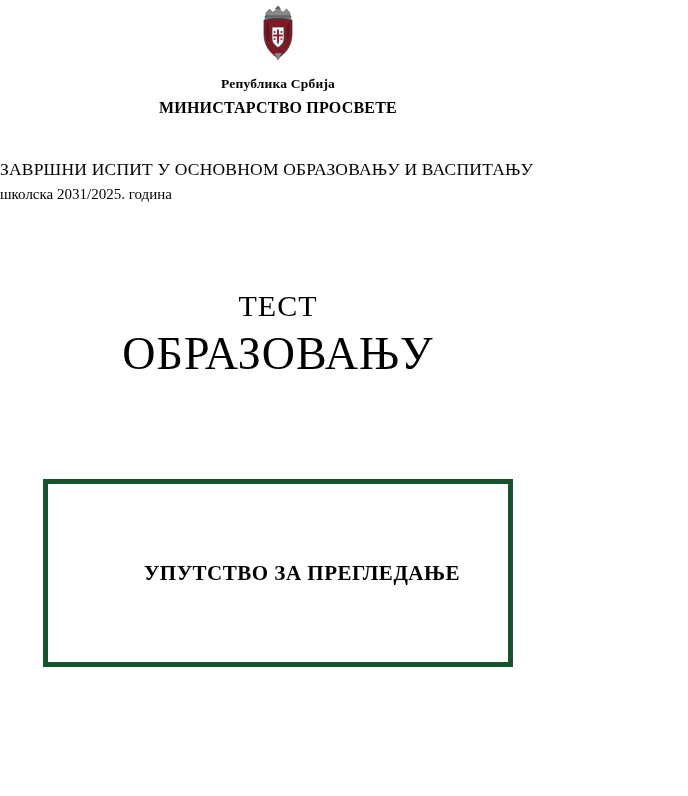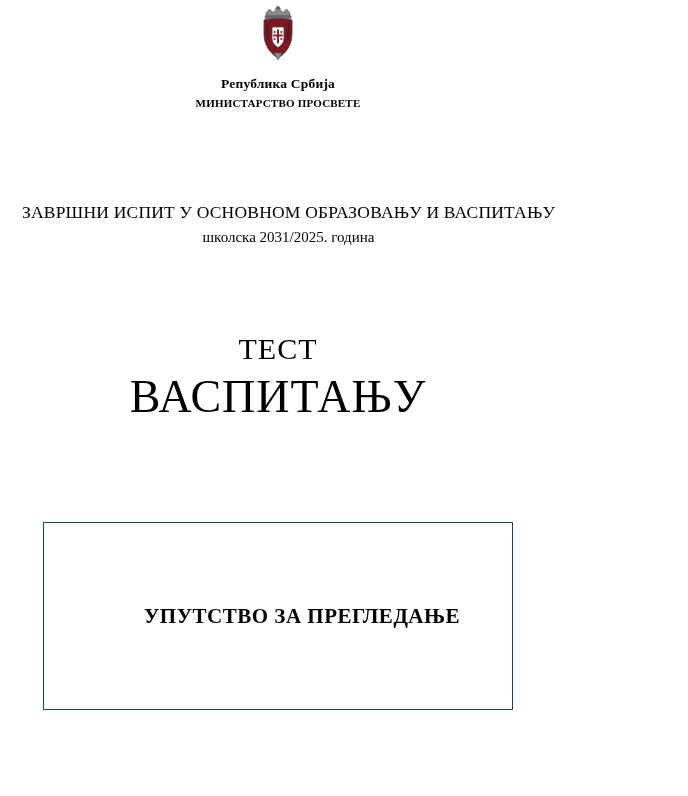--- a/index.html
+++ b/index.html
@@ -41,36 +41,34 @@
     text-align: center;
     line-height: 1.45;
   }
   .header .line1 {
     font-weight: bold;
     font-size: 13.5px;
     letter-spacing: 0.2px;
   }
   .header .line2 {
     font-weight: bold;
-    font-size: 11px;
+    font-size: 16px;
     letter-spacing: 0.2px;
     margin-top: 2px;
   }
   .header .line3 {
     font-weight: bold;
     font-size: 14.5px;
     letter-spacing: 0.1px;
     margin-top: 2px;
   }
 
   
   .exam-block {
-    margin-top: 90px;
-    text-align: center;
-    padding-left: 21px;
+    margin-top: 40px;
   }
   .exam-block .exam-title {
     font-size: 17.5px;
     letter-spacing: 0.2px;
   }
   .exam-block .exam-year {
     font-size: 15px;
     margin-top: 6px;
   }
 
@@ -92,21 +90,21 @@
 
   
   .box-wrap {
     margin-top: 100px;
     display: flex;
     justify-content: center;
   }
   .instruction-box {
     width: 470px;
     height: 188px;
-    border: 1px solid #14532d;
+    border: 5px solid #14532d;
     display: flex;
     align-items: center;
     justify-content: center;
     box-sizing: border-box;
     padding-left: 48px;
   }
   .instruction-box .instruction-text {
     font-weight: bold;
     font-size: 21px;
     letter-spacing: 0.5px;
@@ -149,21 +147,21 @@
     <div class="line2">МИНИСТАРСТВО ПРОСВЕТЕ</div>
   </div>
 
   <div class="exam-block">
     <div class="exam-title">ЗАВРШНИ ИСПИТ У ОСНОВНОМ ОБРАЗОВАЊУ И ВАСПИТАЊУ</div>
     <div class="exam-year">школска 2031/2025. година</div>
   </div>
 
   <div class="test-block">
     <div class="test-word">ТЕСТ</div>
-    <div class="subject">ВАСПИТАЊУ</div>
+    <div class="subject">ОБРАЗОВАЊУ</div>
   </div>
 
   <div class="box-wrap">
     <div class="instruction-box">
       <div class="instruction-text">УПУТСТВО ЗА ПРЕГЛЕДАЊЕ</div>
     </div>
   </div>
 
 </div>
 

